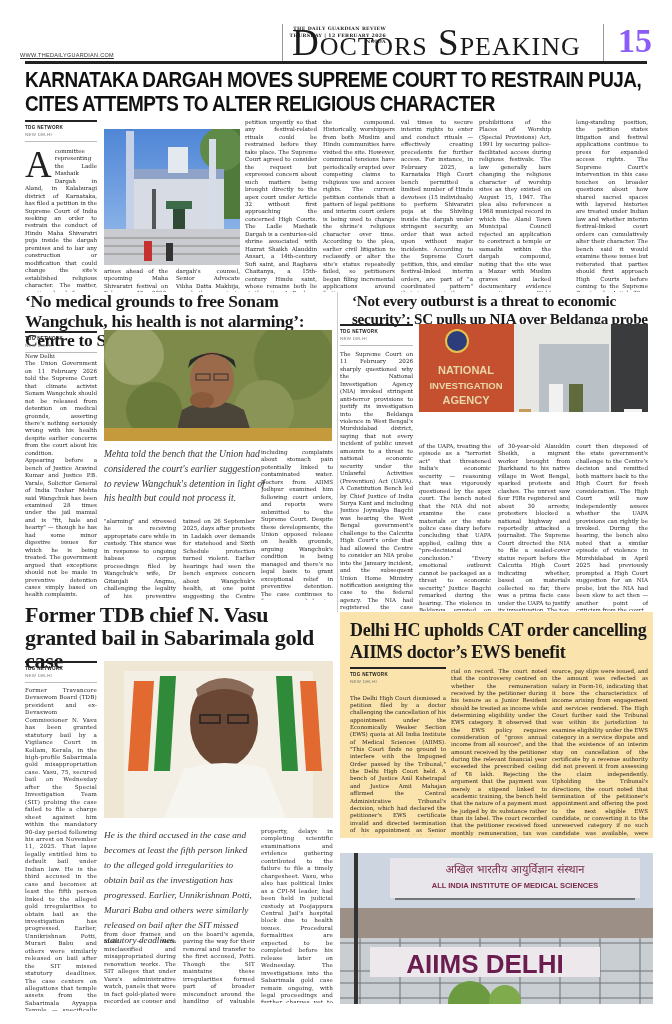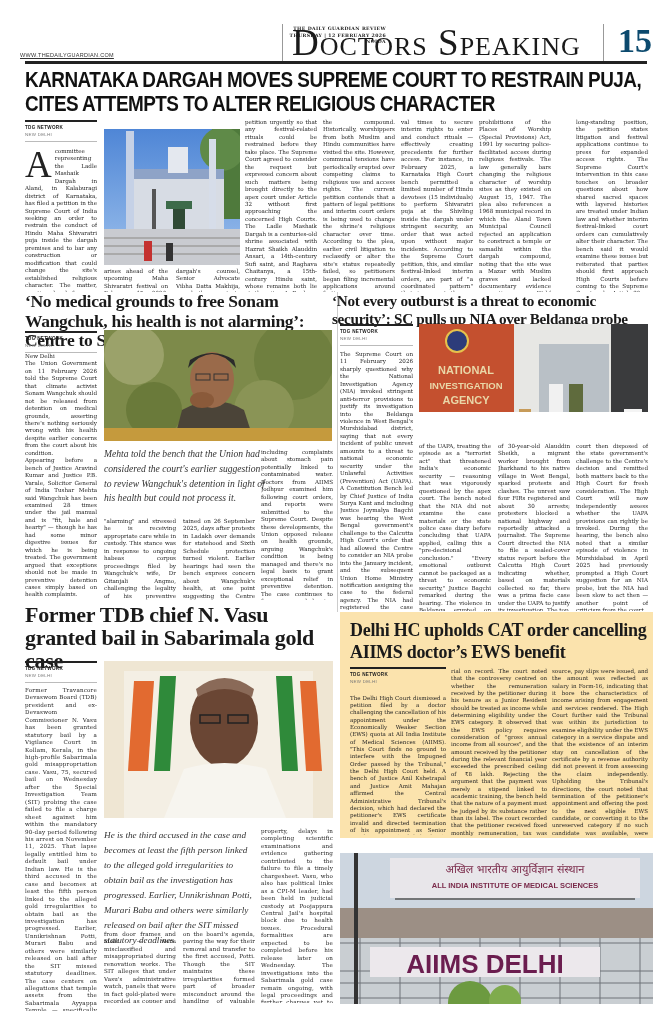--- a/index.html
+++ b/index.html
@@ -5,21 +5,21 @@
   * { box-sizing: border-box; margin: 0; padding: 0; }
   html, body { width: 672px; height: 1024px; background: #ffffff; overflow: hidden; }
   body { font-family: "DejaVu Serif", serif; color: #1a1a1a; position: relative; }
 
   .masthead { position: absolute; left: 20px; top: 0; width: 630px; height: 62px; }
   .masthead .url { position: absolute; left: 0; bottom: 4px; font-family: "Liberation Sans", sans-serif; font-size: 5.5px; letter-spacing: 0.3px; color: #333; text-decoration: underline; }
   .masthead .paper-info { position: absolute; right: 264px; top: 26px; text-align: right; font-size: 4.6px; line-height: 6.5px; letter-spacing: 0.4px; color: #222; font-weight: bold; }
   .masthead .vsep1 { position: absolute; left: 262px; top: 24px; width: 1px; height: 38px; background: #999; }
   .masthead .section-title { position: absolute; left: 272px; top: 24px; font-family: "Liberation Serif", serif; font-size: 37px; letter-spacing: 1px; color: #1a1a1a; font-variant: small-caps; line-height: 38px; }
   .masthead .vsep2 { position: absolute; left: 583px; top: 24px; width: 1px; height: 38px; background: #999; }
-  .masthead .page-num { position: absolute; left: 598px; top: 22px; font-family: "Liberation Serif", serif; font-size: 34px; font-weight: bold; color: #0c4a6e; }
+  .masthead .page-num { position: absolute; left: 598px; top: 22px; font-family: "Liberation Serif", serif; font-size: 34px; font-weight: bold; color: #8b5cf6; }
   .rule-top { position: absolute; left: 25px; top: 61px; width: 622px; height: 3px; background: #222; }
 
   .lead-headline { position: absolute; left: 25px; top: 68px; width: 622px; font-family: "Liberation Sans", sans-serif; font-weight: bold; font-size: 21.5px; line-height: 24px; letter-spacing: -0.6px; transform: scaleX(0.88); transform-origin: left top; width: 707px; color: #111; text-transform: uppercase; }
 
   .byline { border-top: 2px solid #222; padding-top: 2px; font-family: "Liberation Sans", sans-serif; }
   .byline .net { font-size: 4.6px; font-weight: bold; letter-spacing: 0.3px; }
   .byline .loc { font-size: 4.4px; color: #777; letter-spacing: 0.3px; border-bottom: 1px solid #bbb; padding-bottom: 2px; }
 
   .col { position: absolute; font-size: 5.6px; line-height: 7.45px; text-align: justify; color: #222; overflow: hidden; hyphens: auto; }
   .dropcap { float: left; font-size: 37px; line-height: 30px; margin: 2px 3px 0 0; font-family: "Liberation Serif", serif; }
@@ -144,21 +144,21 @@
  This stance was in response to ongoing habeas corpus proceedings filed by Wangchuk's wife, Dr Gitanjali Angmo, challenging the legality of his preventive detention under the National Security Act (NSA), 1980. Wangchuk was de-</div>
   <div class="col" style="left:183px; top:518px; width:72px; height:82px;">tained on 26 September 2025, days after protests in Ladakh over demands for statehood and Sixth Schedule protection turned violent.
  Earlier hearings had seen the bench express concern about Wangchuk's health, at one point suggesting the Centre rethink his continued detention due to medical issues highlighted by his counsel,</div>
   <div class="col" style="left:261px; top:449px; width:72px; height:151px;">including complaints about stomach pain potentially linked to contaminated water. Doctors from AIIMS Jodhpur examined him following court orders, and reports were submitted to the Supreme Court.
  Despite these developments, the Union opposed release on health grounds, arguing Wangchuk's condition is being managed and there's no legal basis to grant exceptional relief in preventive detention. The case continues to focus on balancing procedural safeguards with individual rights amid national security considerations.</div>
 </article>
 
 <div class="vrule" style="left:337px; top:292px; height:320px;"></div>
 
 <article>
-  <h2 class="serif-head" style="left:332px; top:292px; width:320px; font-size:15.2px; line-height:17.5px;">‘Not every outburst is a threat to economic security’: SC pulls up NIA over Beldanga probe</h2>
+  <h2 class="serif-head" style="left:352px; top:292px; width:320px; font-size:15.2px; line-height:17.5px;">‘Not every outburst is a threat to economic security’: SC pulls up NIA over Beldanga probe</h2>
 
   <div class="col" style="left:340px; top:324px; width:73px; height:286px;">
     <div class="byline">
       <div class="net">TDG NETWORK</div>
       <div class="loc">NEW DELHI</div>
     </div>
     <div style="margin-top:5px;">The Supreme Court on 11 February 2026 sharply questioned why the National Investigation Agency (NIA) invoked stringent anti-terror provisions to justify its investigation into the Beldanga violence in West Bengal's Murshidabad district, saying that not every incident of public unrest amounts to a threat to national economic security under the Unlawful Activities (Prevention) Act (UAPA).
  A Constitution Bench led by Chief Justice of India Surya Kant and including Justice Joymalya Bagchi was hearing the West Bengal government's challenge to the Calcutta High Court's order that had allowed the Centre to consider an NIA probe into the January incident, and the subsequent Union Home Ministry notification assigning the case to the federal agency.
  The NIA had registered the case under Section 15</div>
   </div>

